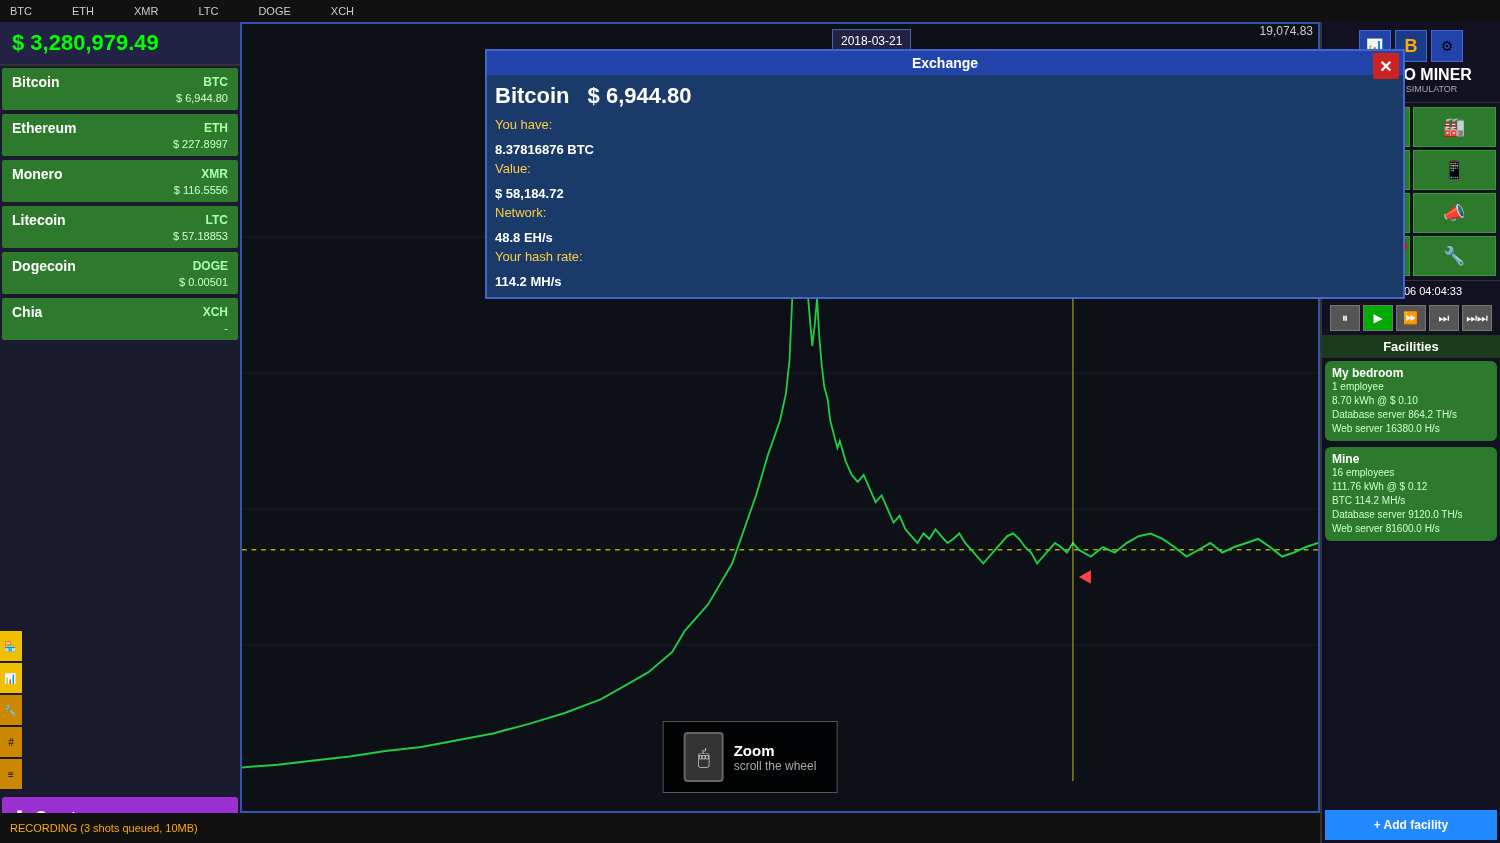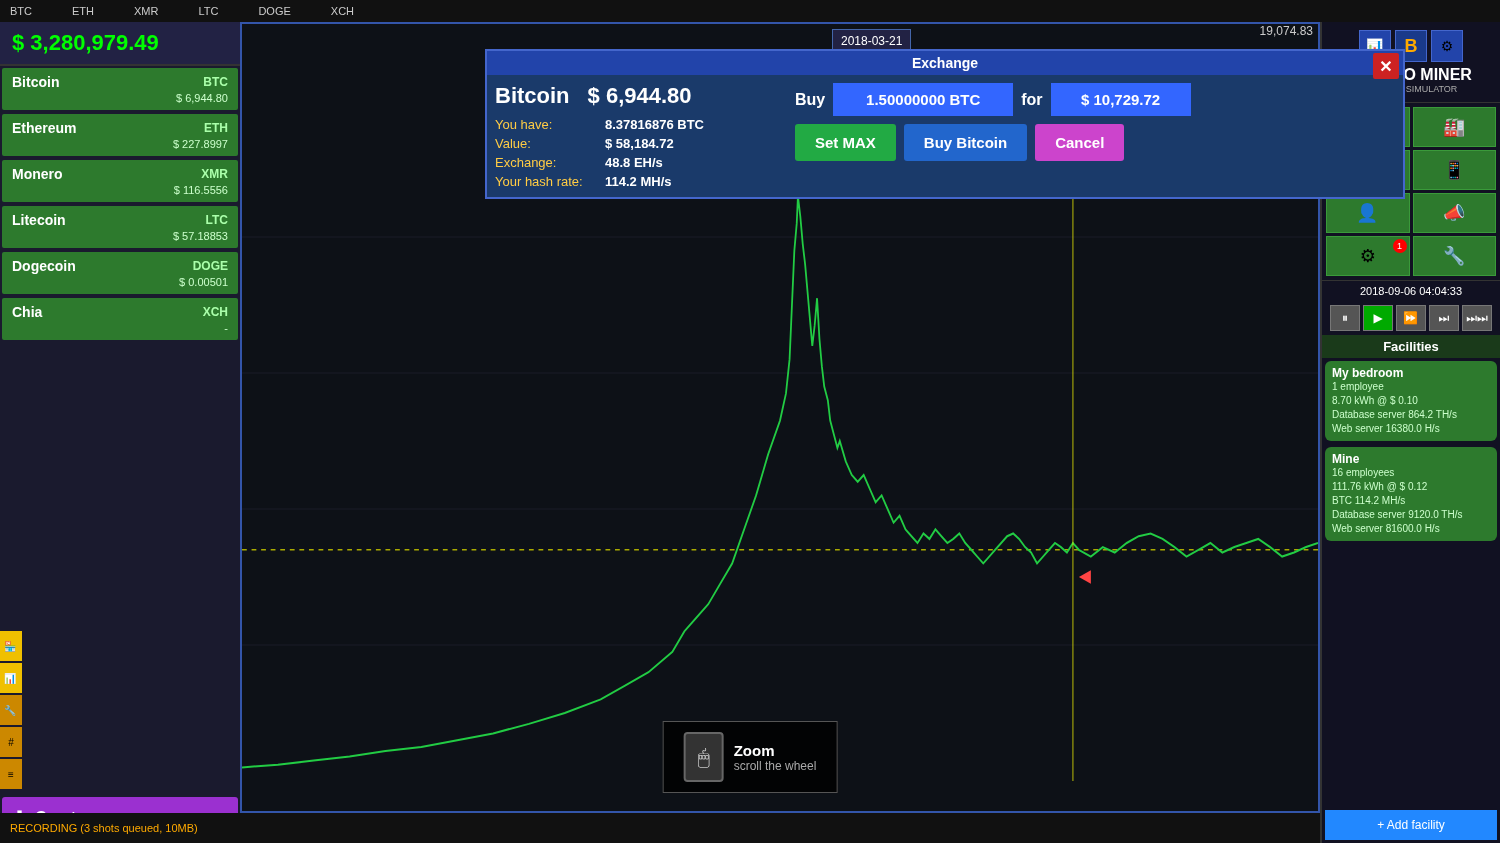--- a/index.html
+++ b/index.html
@@ -159,20 +159,21 @@
     #coin-price {
       color: white;
       font-size: 22px;
       font-weight: bold;
       margin-left: 10px;
     }
     .info-row {
       display: flex;
       gap: 10px;
       margin-top: 4px;
+      flex-direction: column;
     }
     .info-label { color: #ffcc44; font-size: 13px; min-width: 100px; }
     .info-value { color: white; font-size: 13px; font-weight: bold; }
 
     #exchange-controls {
       flex: 1;
       display: flex;
       flex-direction: column;
       gap: 8px;
     }
@@ -402,21 +403,21 @@
       line-height: 1.4;
     }
 
     #add-facility-btn {
       margin: 3px;
       background: #2288ff;
       color: white;
       padding: 8px;
       text-align: center;
       font-size: 12px;
-      font-weight: normal;
+      font-weight: bold;
       cursor: pointer;
     }
     #idle-autopilot-btn {
       margin: 3px;
       background: #2d7a2d;
       color: white;
       padding: 8px;
       text-align: center;
       font-size: 12px;
       cursor: pointer;
@@ -556,39 +557,26 @@
         </div>
         <div class="info-row">
           <span class="info-label">You have:</span>
           <span class="info-value">8.37816876 BTC</span>
         </div>
         <div class="info-row">
           <span class="info-label">Value:</span>
           <span class="info-value">$ 58,184.72</span>
         </div>
         <div class="info-row">
-          <span class="info-label">Exchange:</span>
+          <span class="info-label">Network:</span>
           <span class="info-value">48.8 EH/s</span>
         </div>
         <div class="info-row">
           <span class="info-label">Your hash rate:</span>
           <span class="info-value">114.2 MH/s</span>
-        </div>
-      </div>
-      <div id="exchange-controls">
-        <div id="buy-row">
-          <span class="buy-label">Buy</span>
-          <input type="text" id="btc-amount-input" value="1.50000000 BTC" style="">
-          <span class="for-label">for</span>
-          <div id="usd-amount-display">$ 10,729.72</div>
-        </div>
-        <div id="button-row">
-          <button class="exchange-btn" id="set-max-btn">Set MAX</button>
-          <button class="exchange-btn" id="buy-bitcoin-btn">Buy Bitcoin</button>
-          <button class="exchange-btn" id="cancel-btn">Cancel</button>
         </div>
       </div>
     </div>
   </div>
 
   <div id="chart-top-value">19,074.83</div>
 
   <div id="tooltip-box">
     <div>2018-03-21</div>
     <div>8,928.30</div>

